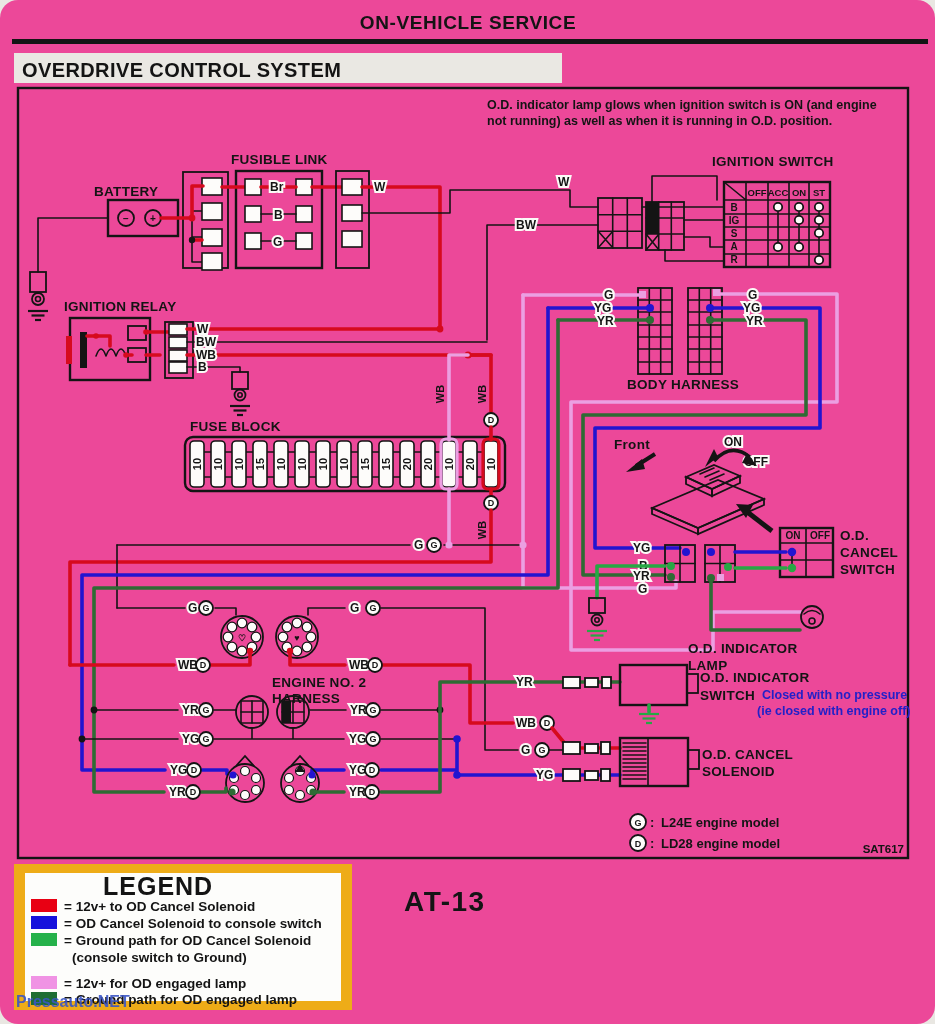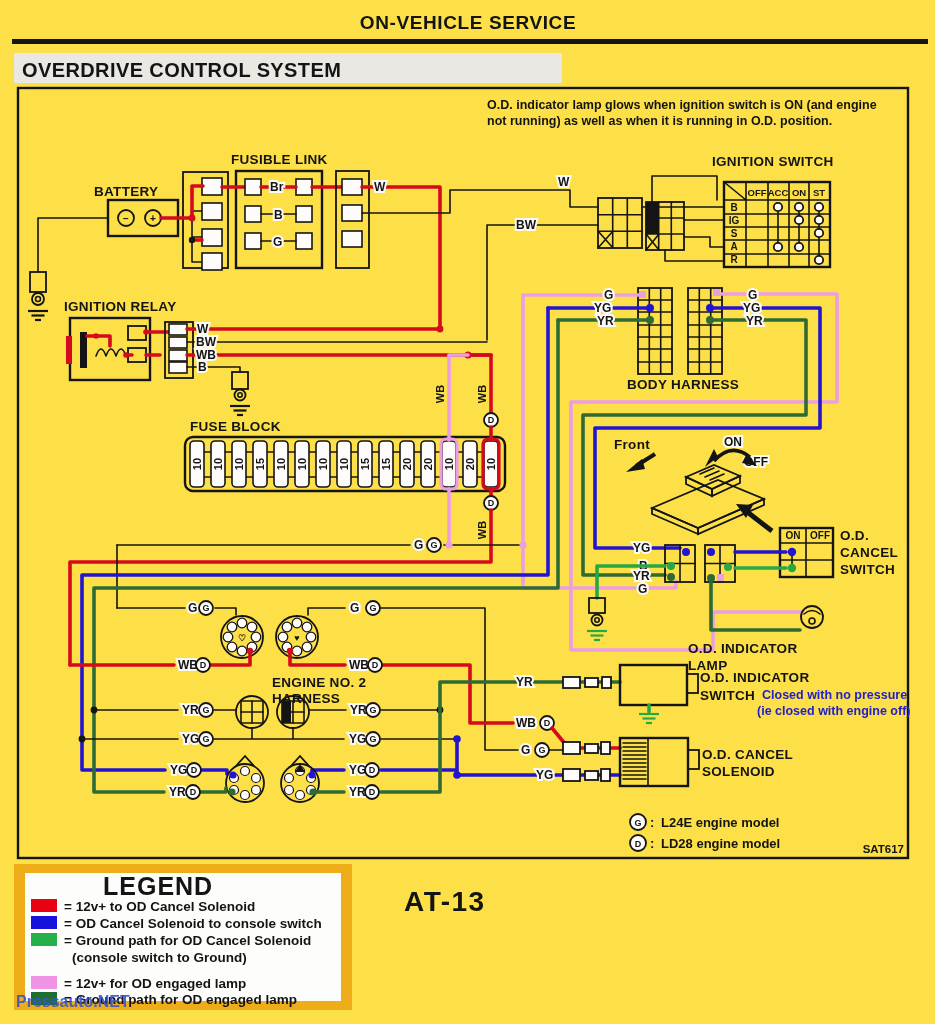--- a/index.html
+++ b/index.html
@@ -1,16 +1,16 @@
 <!DOCTYPE html>
 <html><head>
 <meta charset="utf-8">
 <style>
   html,body{margin:0;padding:0;background:#e9e7e2;}
-  #page{position:relative;width:935px;height:1024px;background:#fde047;font-family:"Liberation Sans",sans-serif;overflow:hidden;}
+  #page{position:relative;width:935px;height:1024px;background:#ec4899;font-family:"Liberation Sans",sans-serif;overflow:hidden;border-radius:18px;}
   svg{position:absolute;left:0;top:0;}
   svg text{fill:#141414;font-family:"Liberation Sans",sans-serif;font-weight:bold;}
   .t-h1{font-size:19px;letter-spacing:.6px;text-anchor:middle;}
   .t-h2{font-size:20px;letter-spacing:.4px;}
   .t-note{font-size:12.5px;}
   .t-comp{font-size:13.5px;letter-spacing:.3px;}
   .t-lbl{font-size:12px;paint-order:stroke;stroke:#fbfaf7;stroke-width:4px;}
   .t-sm{font-size:10px;text-anchor:middle;}
   .t-hdr{font-size:9.5px;text-anchor:middle;}
   .t-mark{font-size:9px;text-anchor:middle;}

